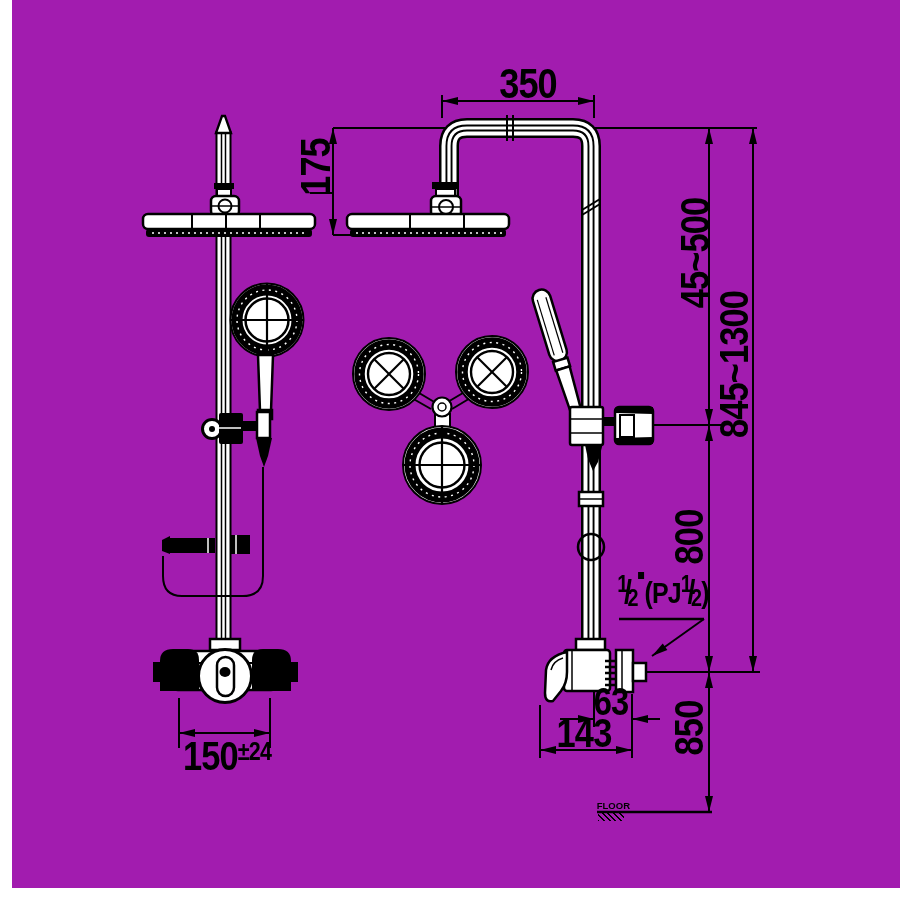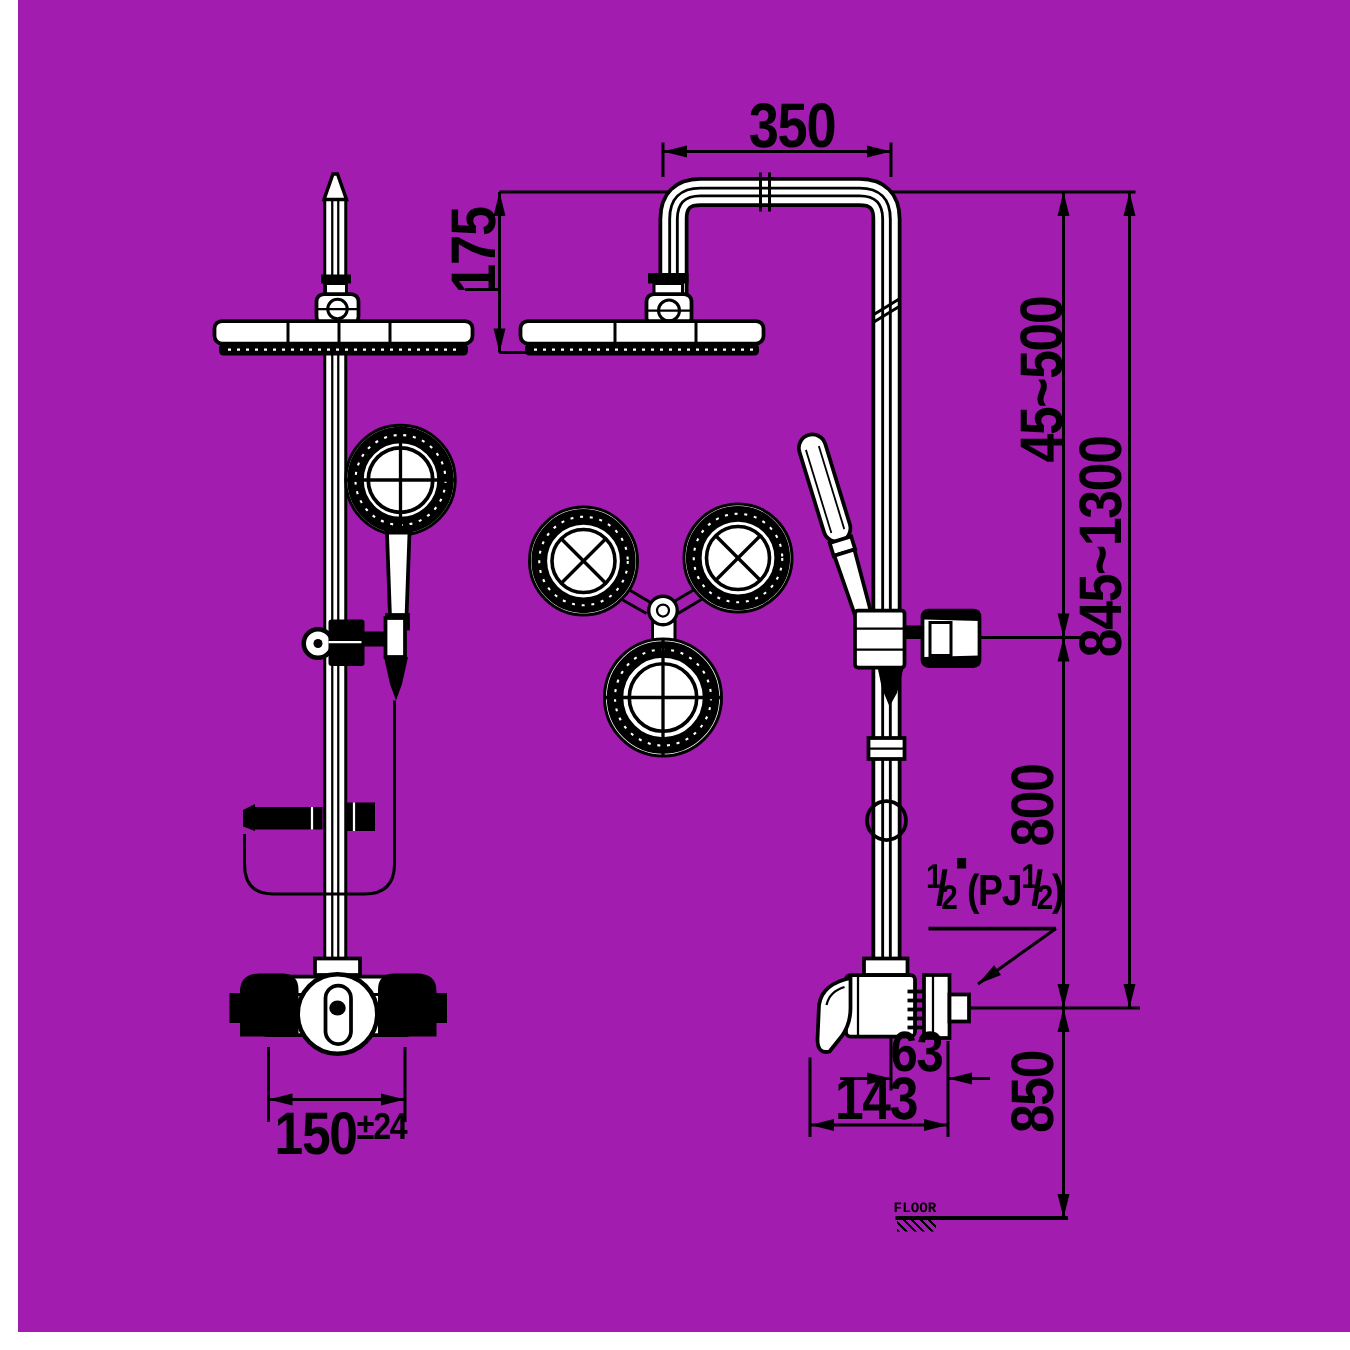--- a/index.html
+++ b/index.html
@@ -244,16 +244,16 @@
 <div class="lbl hz" style="left:564px;top:683px;width:70px;font-size:38px;">63</div>
 
 <div class="lbl hz" style="left:522px;top:713px;width:100px;font-size:40px;">143</div>
 
 <div class="lbl hz" style="left:155px;top:736px;width:120px;font-size:40px;"><span>150</span><span class="tol">±24</span></div>
 
 <div class="lbl hz thread" style="left:596px;top:575px;width:110px;">
   <span class="fn">1</span><span class="fsl">/</span><span class="fd">2</span><span class="sq"></span><span>(PJ</span><span class="fn">1</span><span class="fsl">/</span><span class="fd">2</span><span>)</span>
 </div>
 
-<div class="lbl" style="left:578px;top:801px;width:40px;font-size:9.5px;letter-spacing:0;text-align:center;font-family:Liberation Mono, monospace;">FLOOR</div>
+<div class="lbl" style="left:578px;top:801px;width:40px;font-size:9.5px;letter-spacing:0;text-align:right;">FLOOR</div>
 <div class="floor-hatch" style="left:586px;top:813px;width:26px;height:8px;"></div>
 
 </div>
 
 </body></html>

